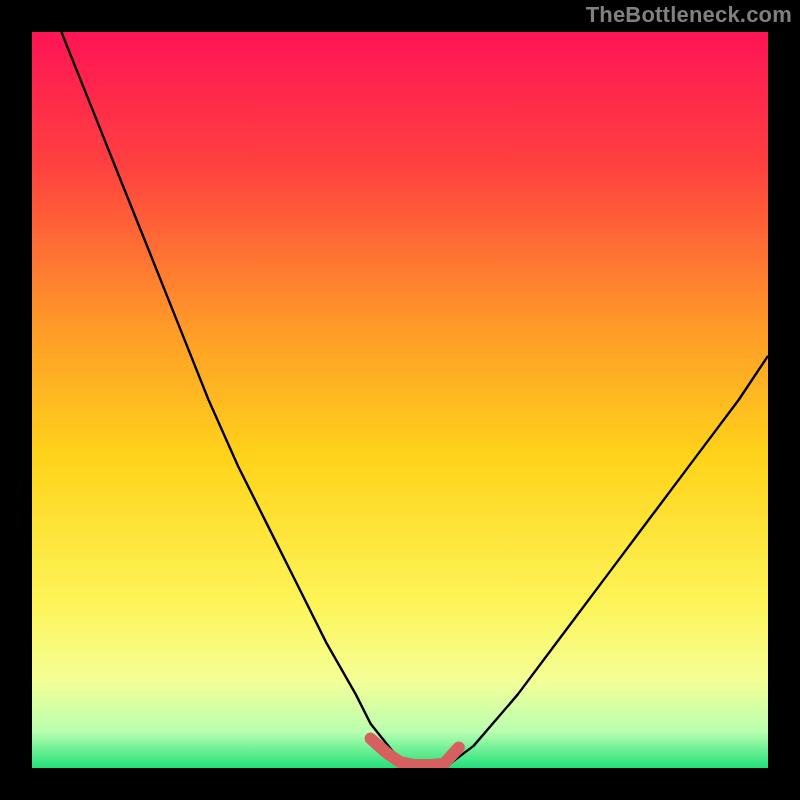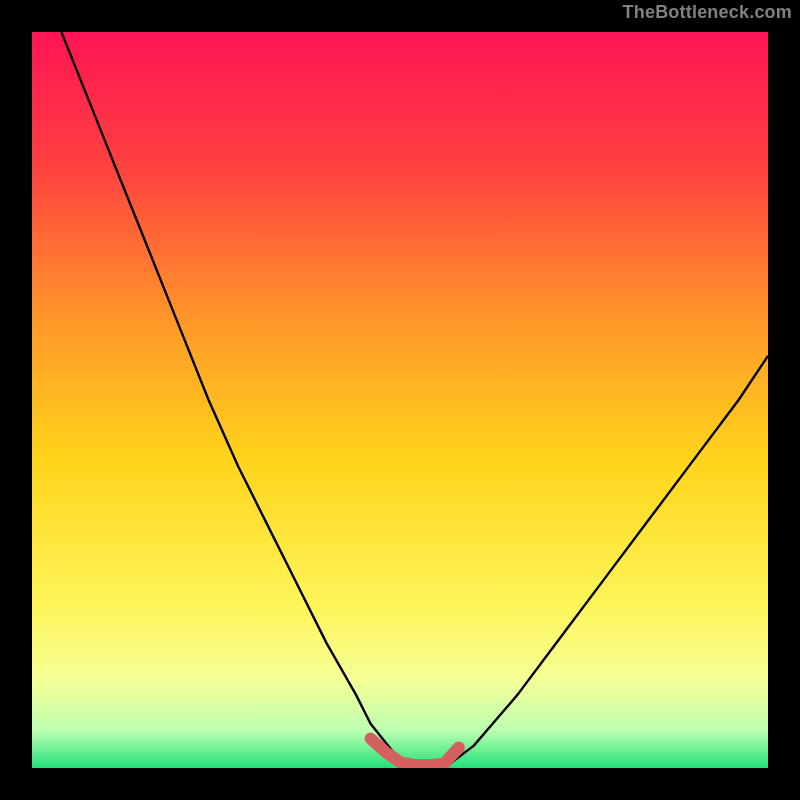--- a/index.html
+++ b/index.html
@@ -15,21 +15,21 @@
     top: 0;
     left: 0;
     width: 800px;
     height: 800px;
   }
   .watermark {
     position: absolute;
     top: 2px;
     right: 8px;
     font-family: Arial, Helvetica, sans-serif;
-    font-size: 18px;
+    font-size: 22px;
     font-weight: 600;
     color: #808080;
     letter-spacing: 0.2px;
     white-space: nowrap;
   }
   .plot {
     position: absolute;
     left: 32px;
     top: 32px;
     width: 736px;

